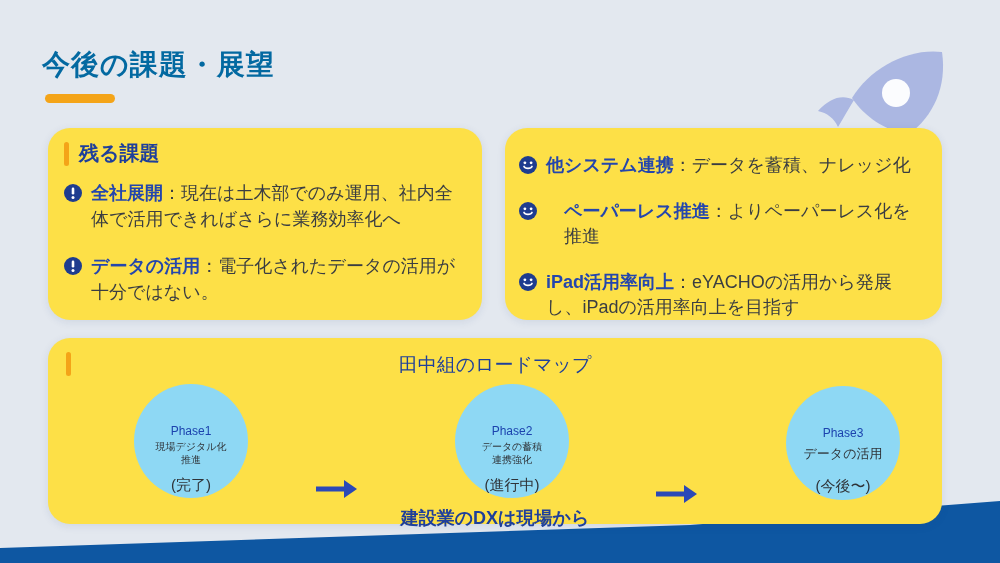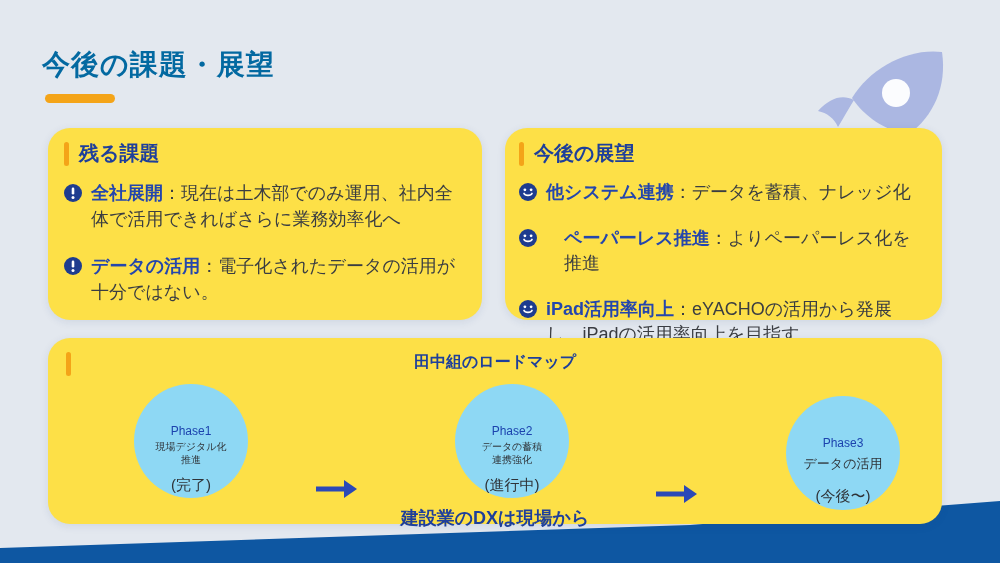--- a/index.html
+++ b/index.html
@@ -44,31 +44,31 @@
     flex: 0 0 auto; width: 18px; height: 18px; margin-top: 3px;
   }
   .bullet-text { font-size: 18px; line-height: 1.42; color: #3a3d42; }
   .bullet-term { color: #2446ad; font-weight: bold; }
 
   
   .roadmap-header { position: relative; height: 34px; margin-bottom: 2px; }
   .roadmap-header .accent-bar { position: absolute; left: 2px; top: 4px; }
   .roadmap-heading {
     position: absolute; left: 0; right: 0; top: 4px; text-align: center;
-    font-size: 16px; font-weight: bold; color: #1e3f9b;
+    font-size: 19px; font-weight: normal; color: #1e3f9b;
   }
   .phases { position: relative; height: 118px; }
   .phase-circle {
     position: absolute; width: 114px; height: 114px; border-radius: 50%;
     background: #8ed8f4; display: flex; flex-direction: column;
     align-items: center; justify-content: center; text-align: center; top: 0;
   }
   .phase-1 { left: 70px; }
   .phase-2 { left: 391px; }
-  .phase-3 { left: 722px; top: 12px; }
+  .phase-3 { left: 722px; top: 2px; }
   .phase-label { font-size: 12px; font-weight: normal; color: #1c43ae; margin-top: 36px; }
   .phase-desc { font-size: 10px; color: #2f3338; line-height: 1.3; white-space: pre-line; margin-top: 2px; }
   .phase-status { font-size: 15px; color: #2f3338; margin-top: 10px; white-space: pre-line; }
   .phase-3 .phase-desc { font-size: 13px; margin-top: 6px; }
   .phase-3 .phase-status { margin-top: 14px; }
   .arrow { position: absolute; top: 95px; }
   .arrow-1 { left: 250px; }
   .arrow-2 { left: 590px; top: 100px; }
   .roadmap-caption {
     text-align: center; font-size: 18px; font-weight: bold; color: #1e3f9b; margin-top: 4px;
@@ -111,24 +111,20 @@
       <svg class="bullet-icon" viewBox="0 0 18 18">
           <circle cx="9" cy="9" r="9" fill="#1e3c8f"></circle>
           <rect x="7.7" y="3.6" width="2.6" height="7" rx="1.3" fill="#fff"></rect>
           <circle cx="9" cy="13.6" r="1.5" fill="#fff"></circle>
         </svg>
       <div class="bullet-text"><span class="bullet-term">データの活用</span><span>：電子化されたデータの活用が十分ではない。</span></div>
     </div>
   </div>
 
   <div class="card card-outlook">
-    <div class="card-heading-row">
-      <div class="accent-bar"></div>
-      <div class="card-heading">今後の展望</div>
-    </div>
     <div class="bullet">
       <svg class="bullet-icon" viewBox="0 0 18 18">
           <circle cx="9" cy="9" r="9" fill="#1e3c8f"></circle>
           <circle cx="5.9" cy="6.8" r="1.4" fill="#fff"></circle>
           <circle cx="12.1" cy="6.8" r="1.4" fill="#fff"></circle>
           <path d="M5 10.5 C 6 13, 12 13, 13 10.5" stroke="#fff" stroke-width="1.7" fill="none" stroke-linecap="round"></path>
         </svg>
       <div class="bullet-text"><span class="bullet-term">他システム連携</span><span>：データを蓄積、ナレッジ化</span></div>
     </div>
     <div class="bullet" style="margin-top:20px;gap:27px;">

